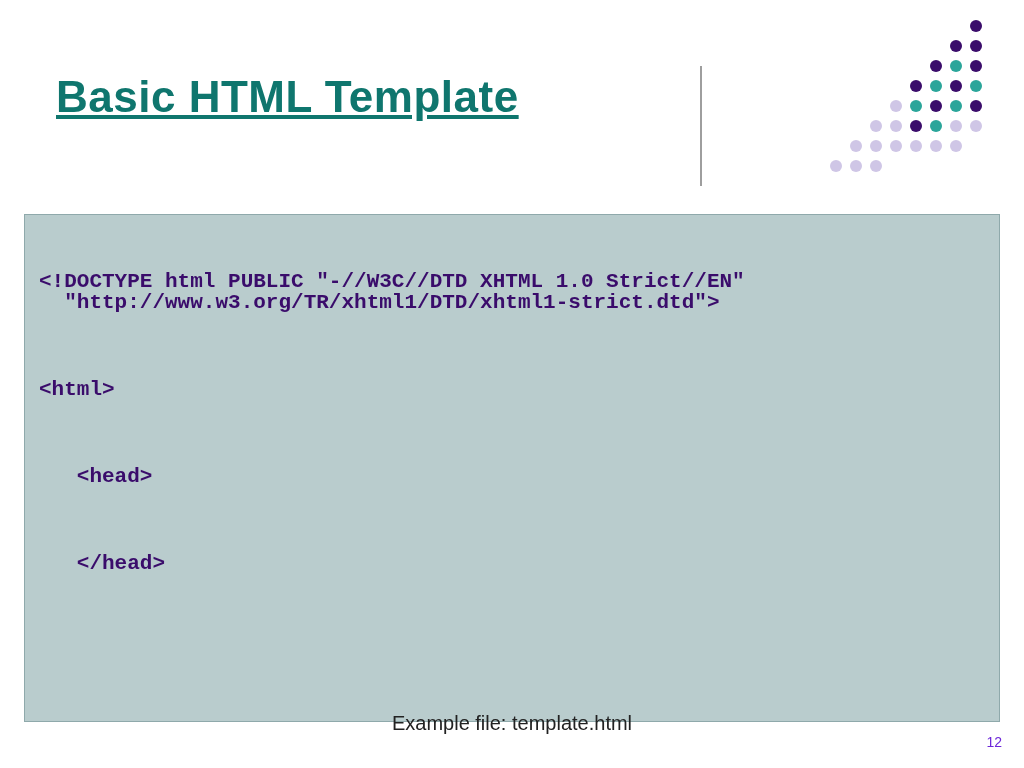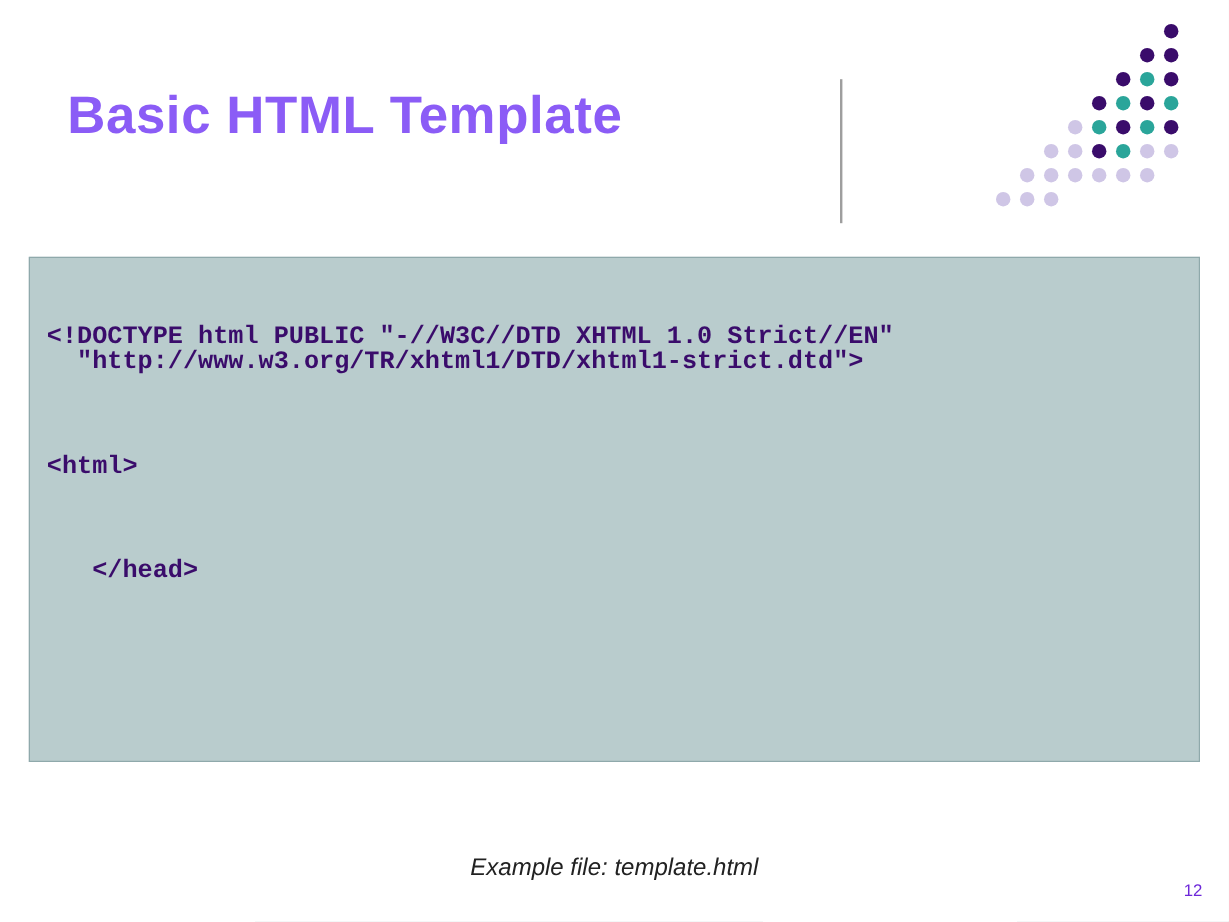--- a/index.html
+++ b/index.html
@@ -1,19 +1,19 @@
 <!DOCTYPE html>
 <html><head>
 <meta charset="utf-8">
 <style>
   * { margin: 0; padding: 0; box-sizing: border-box; }
   html, body { width: 1024px; height: 768px; background: #ffffff; font-family: Arial, Helvetica, sans-serif; overflow: hidden; }
   .slide { position: relative; width: 1024px; height: 768px; }
   .title-area { position: absolute; top: 72px; left: 56px; right: 160px; height: 80px; }
-  .title { font-size: 44px; font-weight: 700; color: #8b5cf6; letter-spacing: 0.5px; }
+  .title { font-size: 44px; font-weight: 700; color: #0f766e; letter-spacing: 0.5px; text-decoration: underline; }
   .title-rule { position: absolute; left: 700px; top: 66px; width: 0; height: 120px; border-right: 2px solid #9e9e9e; }
   .dots { position: absolute; top: 20px; right: 24px; width: 170px; height: 140px; }
   .dot { position: absolute; width: 12px; height: 12px; border-radius: 50%; }
   .codebox {
     position: absolute;
     top: 214px; left: 24px; right: 24px;
     background: #b9cccd;
     border: 1px solid #8fa9ab;
     padding: 14px 14px 18px 14px;
   }
@@ -23,21 +23,20 @@
     font-weight: 700;
     color: #3a0c6b;
     white-space: pre;
     line-height: 1.0;
   }
   .code .blk { display: block; margin-bottom: 24px; }
   .caption {
     position: absolute;
     top: 712px; left: 0; right: 0;
     text-align: center;
-    font-style: italic;
     font-size: 20px;
     color: #222;
   }
   .pagenum {
     position: absolute;
     bottom: 18px; right: 22px;
     font-size: 14px; color: #6d28d9;
   }
 </style>
 </head>
@@ -81,20 +80,21 @@
       <div class="dot" style="left: 0px; top: 140px; background: rgb(207, 198, 230);"></div>
       <div class="dot" style="left: 20px; top: 140px; background: rgb(207, 198, 230);"></div>
       <div class="dot" style="left: 40px; top: 140px; background: rgb(207, 198, 230);"></div>
     </div>
 
   <div class="codebox">
     <div class="code">
       <span class="blk">&lt;!DOCTYPE html PUBLIC "-//W3C//DTD XHTML 1.0 Strict//EN"
   "http://www.w3.org/TR/xhtml1/DTD/xhtml1-strict.dtd"&gt;</span>
       <span class="blk">&lt;html&gt;</span>
+      <span class="blk">   &lt;head&gt;</span>
       <span class="blk">   &lt;/head&gt;</span>
       
       
       
     </div>
   </div>
 
   <div class="caption">Example file: template.html</div>
   <div class="pagenum">12</div>
 </div>

